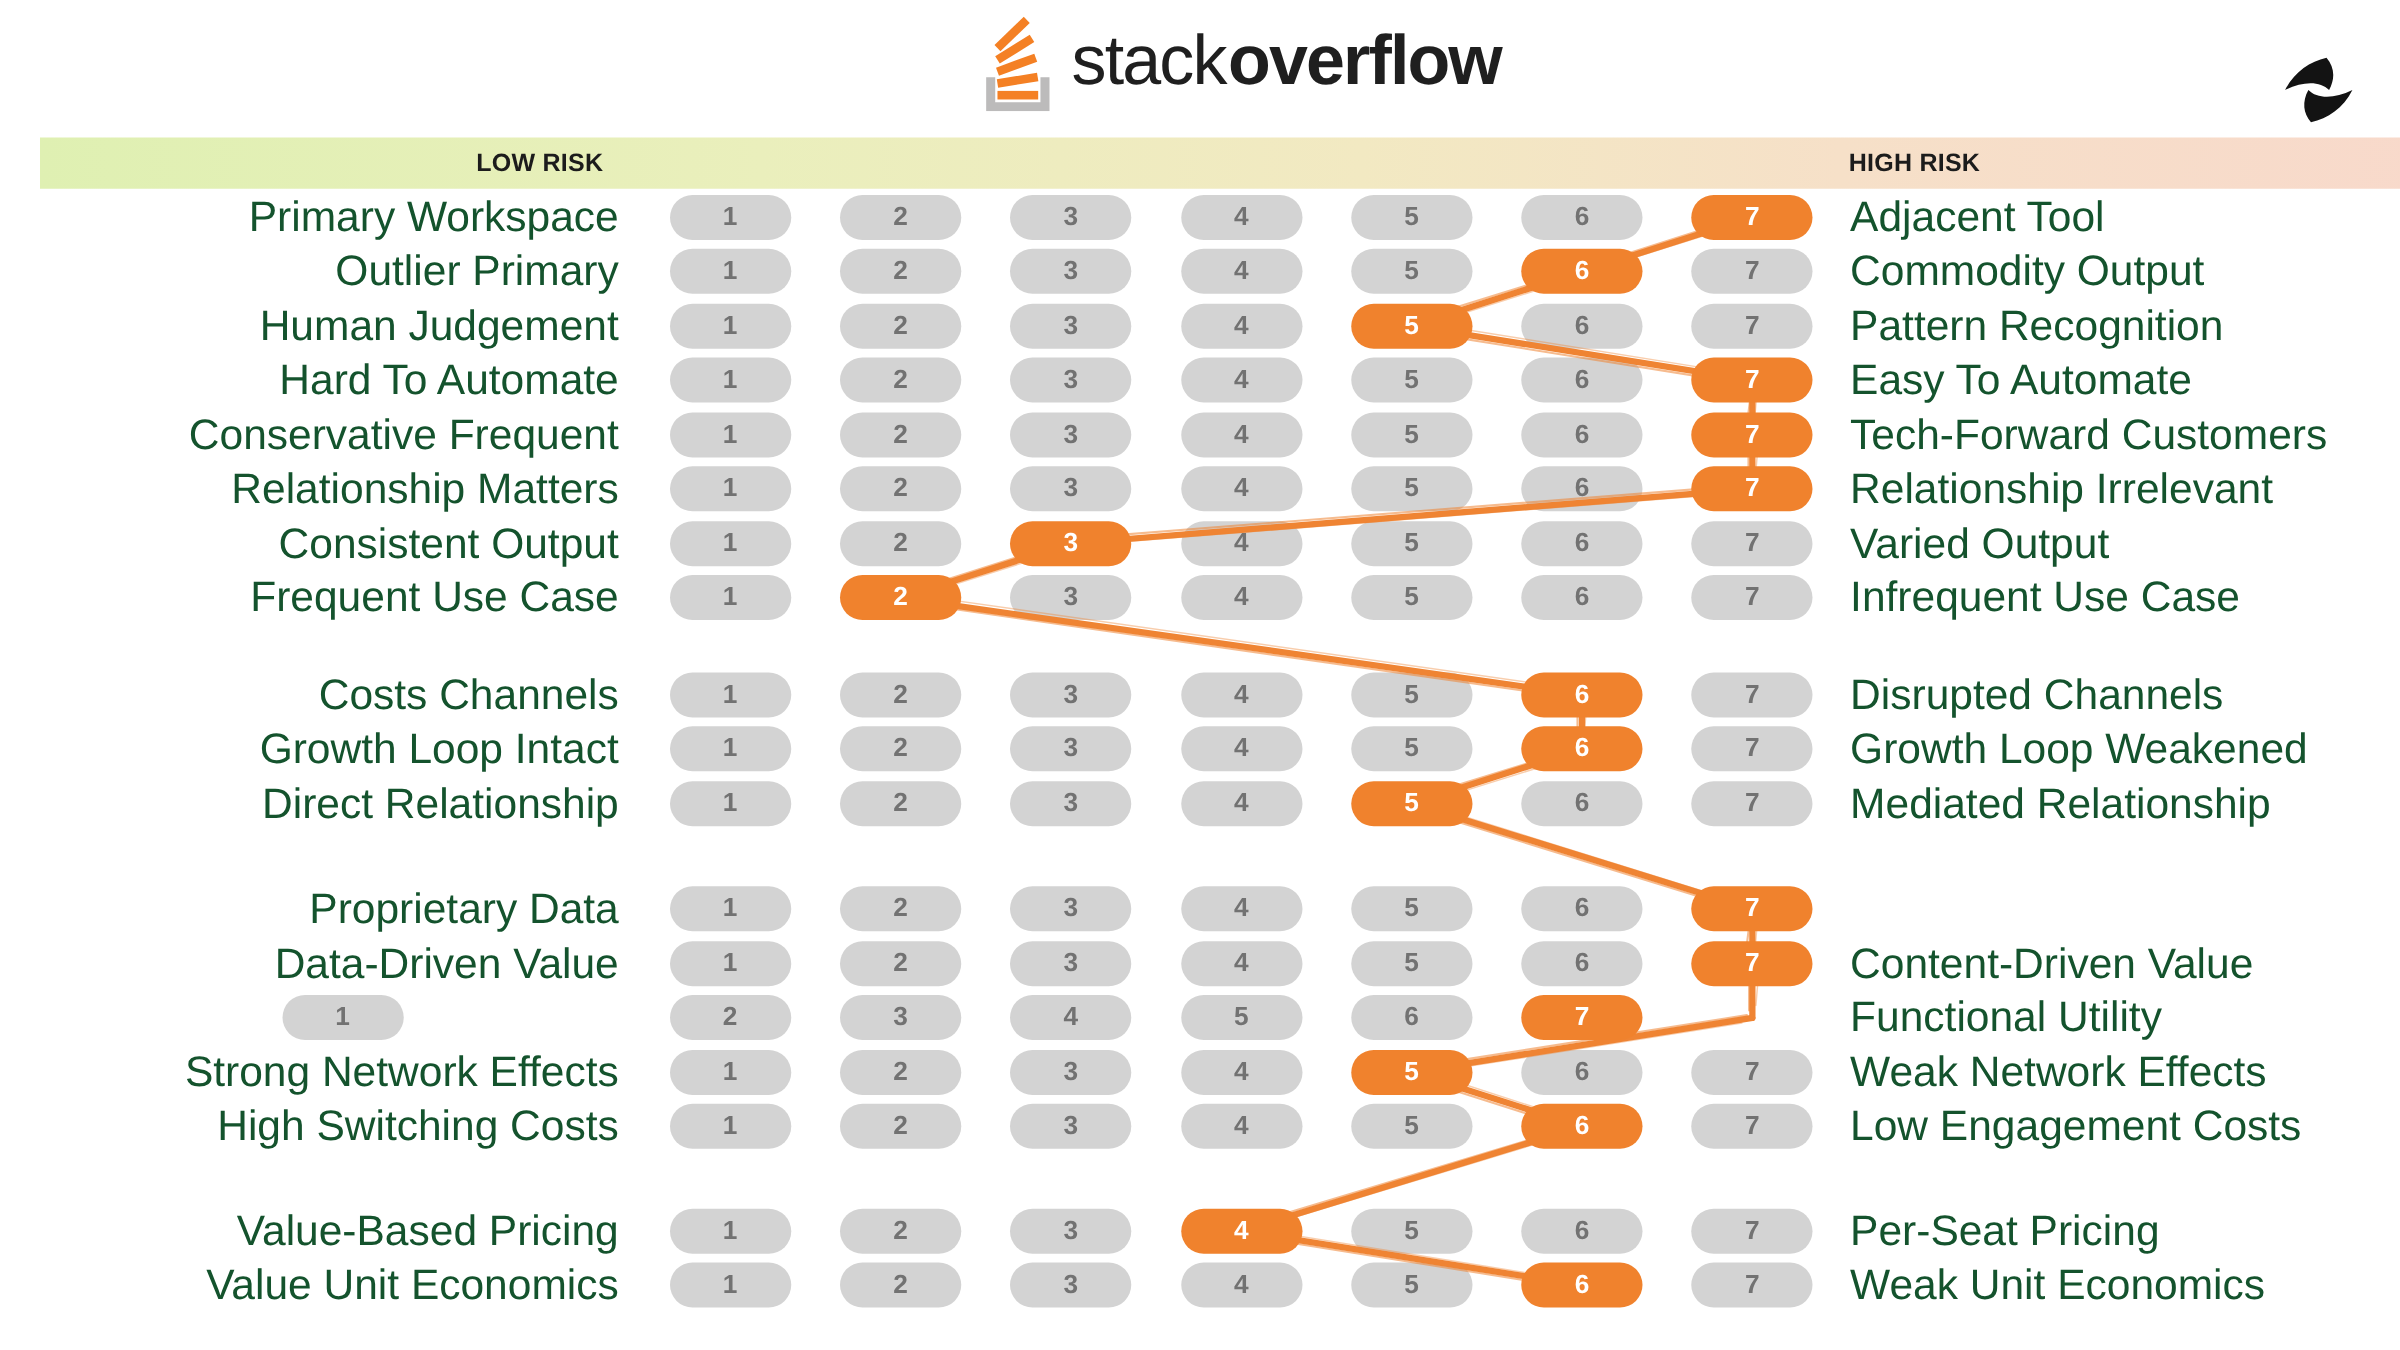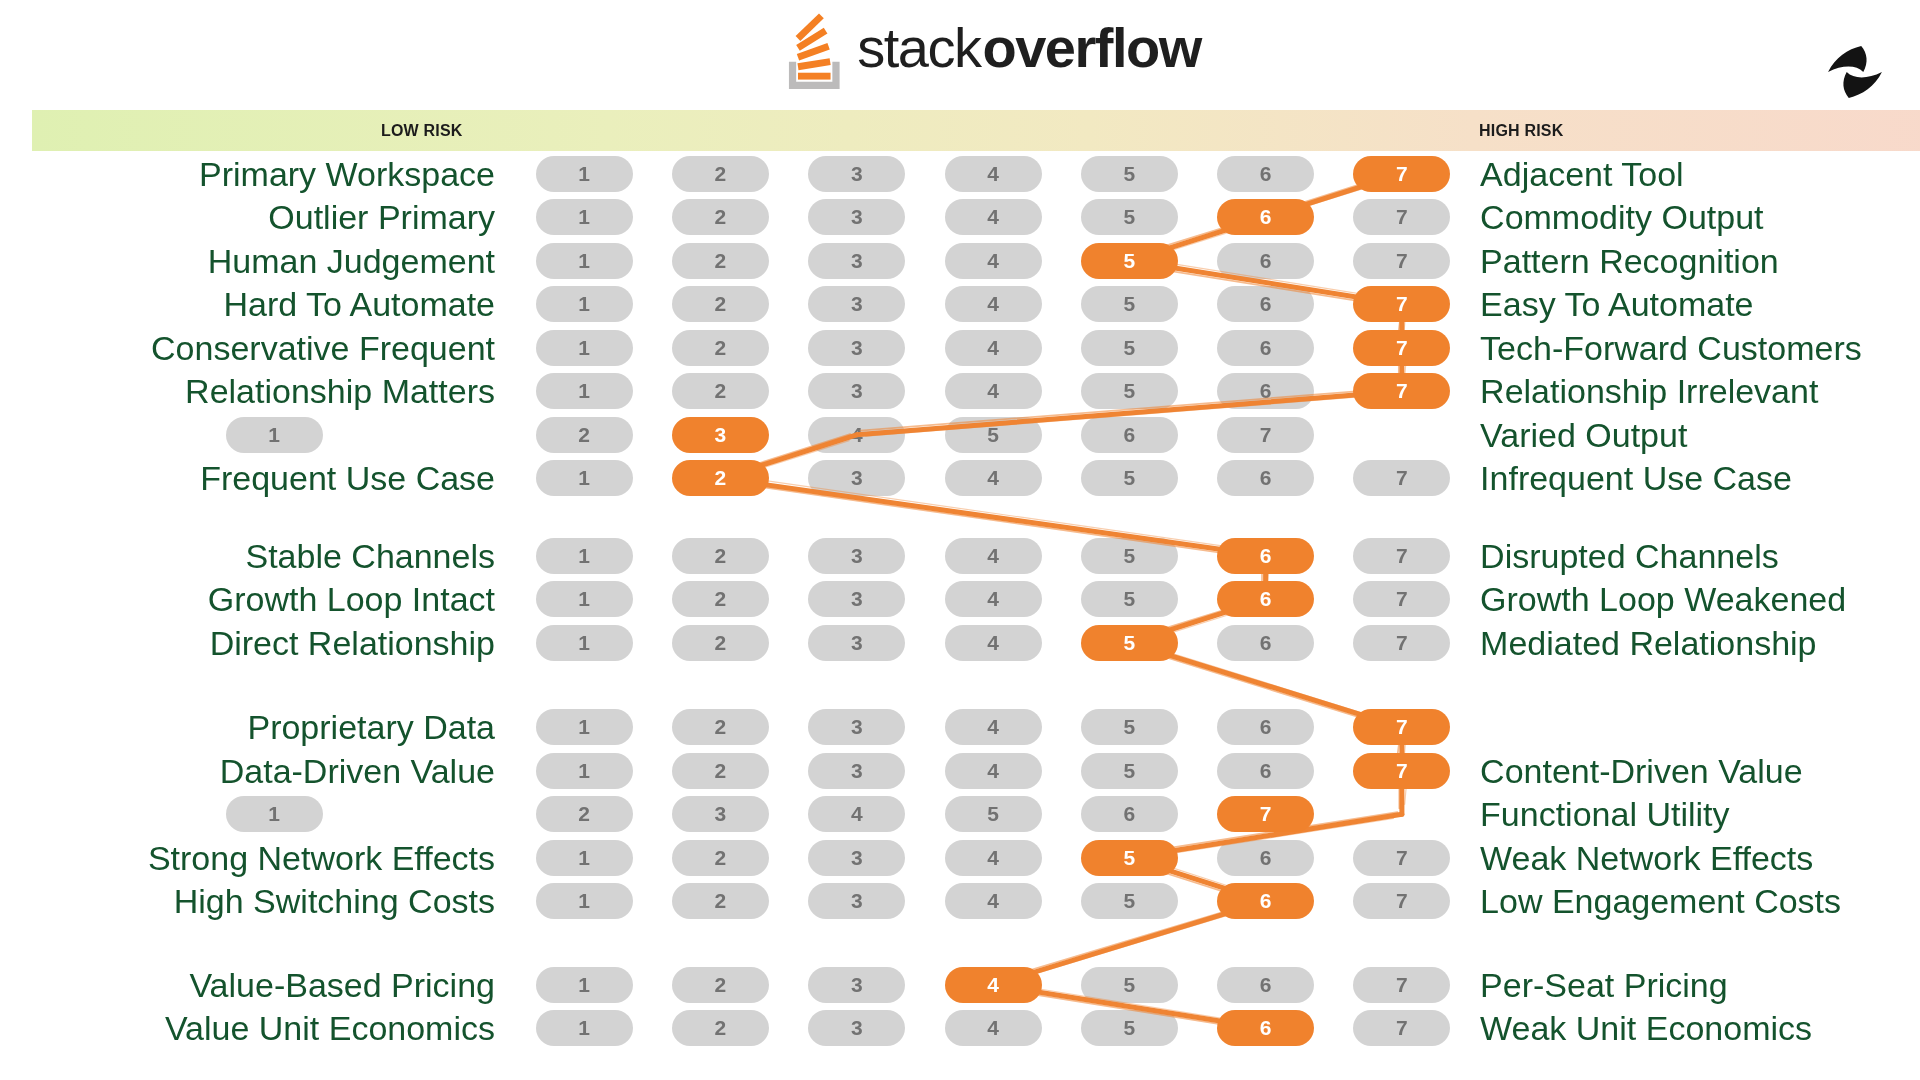--- a/index.html
+++ b/index.html
@@ -18,21 +18,21 @@
   .so-wordmark { font-size:56px; letter-spacing:-1.5px; color:#1f1f1f; line-height:1; padding-bottom:6px; }
   .so-wordmark .stack { font-weight:400; }
   .so-wordmark .overflow { font-weight:700; margin-left:2px; }
   .monogram { position:absolute; right:68px; top:44px; width:58px; height:56px; }
 
   
   .risk-bar { position:absolute; top:110px; left:0; width:1920px; height:41px;
     background:linear-gradient(90deg,#dff0b2 0%, #eaefbc 30%, #f2e9c2 55%, #f6e0c8 75%, #f8d9cb 100%);
   }
   .risk-bar .bar-label { position:absolute; top:50%; transform:translateY(-50%);
-    font-weight:800; font-size:16px; color:#1c1c1c; letter-spacing:0.2px; }
+    font-weight:800; font-size:20px; color:#1c1c1c; letter-spacing:0.2px; }
   .risk-bar .low  { left:349px; }
   .risk-bar .high { left:1447px; }
 
   
   .matrix { position:absolute; top:152px; left:0; width:1920px; height:898px; }
   #lines { position:absolute; inset:0; z-index:2; pointer-events:none; }
   #lines line { stroke:#ef8433; stroke-linecap:round; }
 
   .row { display:grid; grid-template-columns:484px repeat(7,136.3px) 1fr;
          height:43.5px; align-items:center; position:relative; }
@@ -282,20 +282,21 @@
         </div>
         <div class="cell">
           <div class="pill">6</div>
         </div>
         <div class="cell">
           <div class="pill selected">7</div>
         </div>
         <div class="trait right">Relationship Irrelevant</div>
       </div>
       <div class="row">
+        <div class="trait left">Consistent Output</div>
         <div class="cell">
           <div class="pill">1</div>
         </div>
         <div class="cell">
           <div class="pill">2</div>
         </div>
         <div class="cell">
           <div class="pill selected">3</div>
         </div>
         <div class="cell">
@@ -332,21 +333,21 @@
         <div class="cell">
           <div class="pill">6</div>
         </div>
         <div class="cell">
           <div class="pill">7</div>
         </div>
         <div class="trait right">Infrequent Use Case</div>
       </div>
       <div class="group-gap g1"></div>
       <div class="row">
-        <div class="trait left">Stable Channels</div>
+        <div class="trait left">Costs Channels</div>
         <div class="cell">
           <div class="pill">1</div>
         </div>
         <div class="cell">
           <div class="pill">2</div>
         </div>
         <div class="cell">
           <div class="pill">3</div>
         </div>
         <div class="cell">

